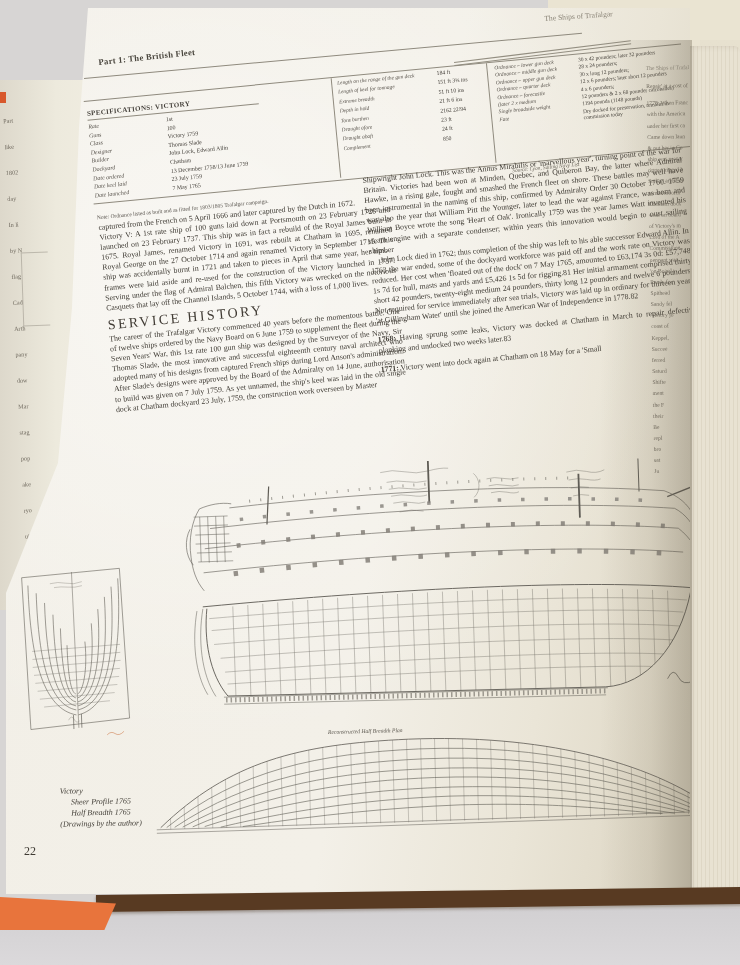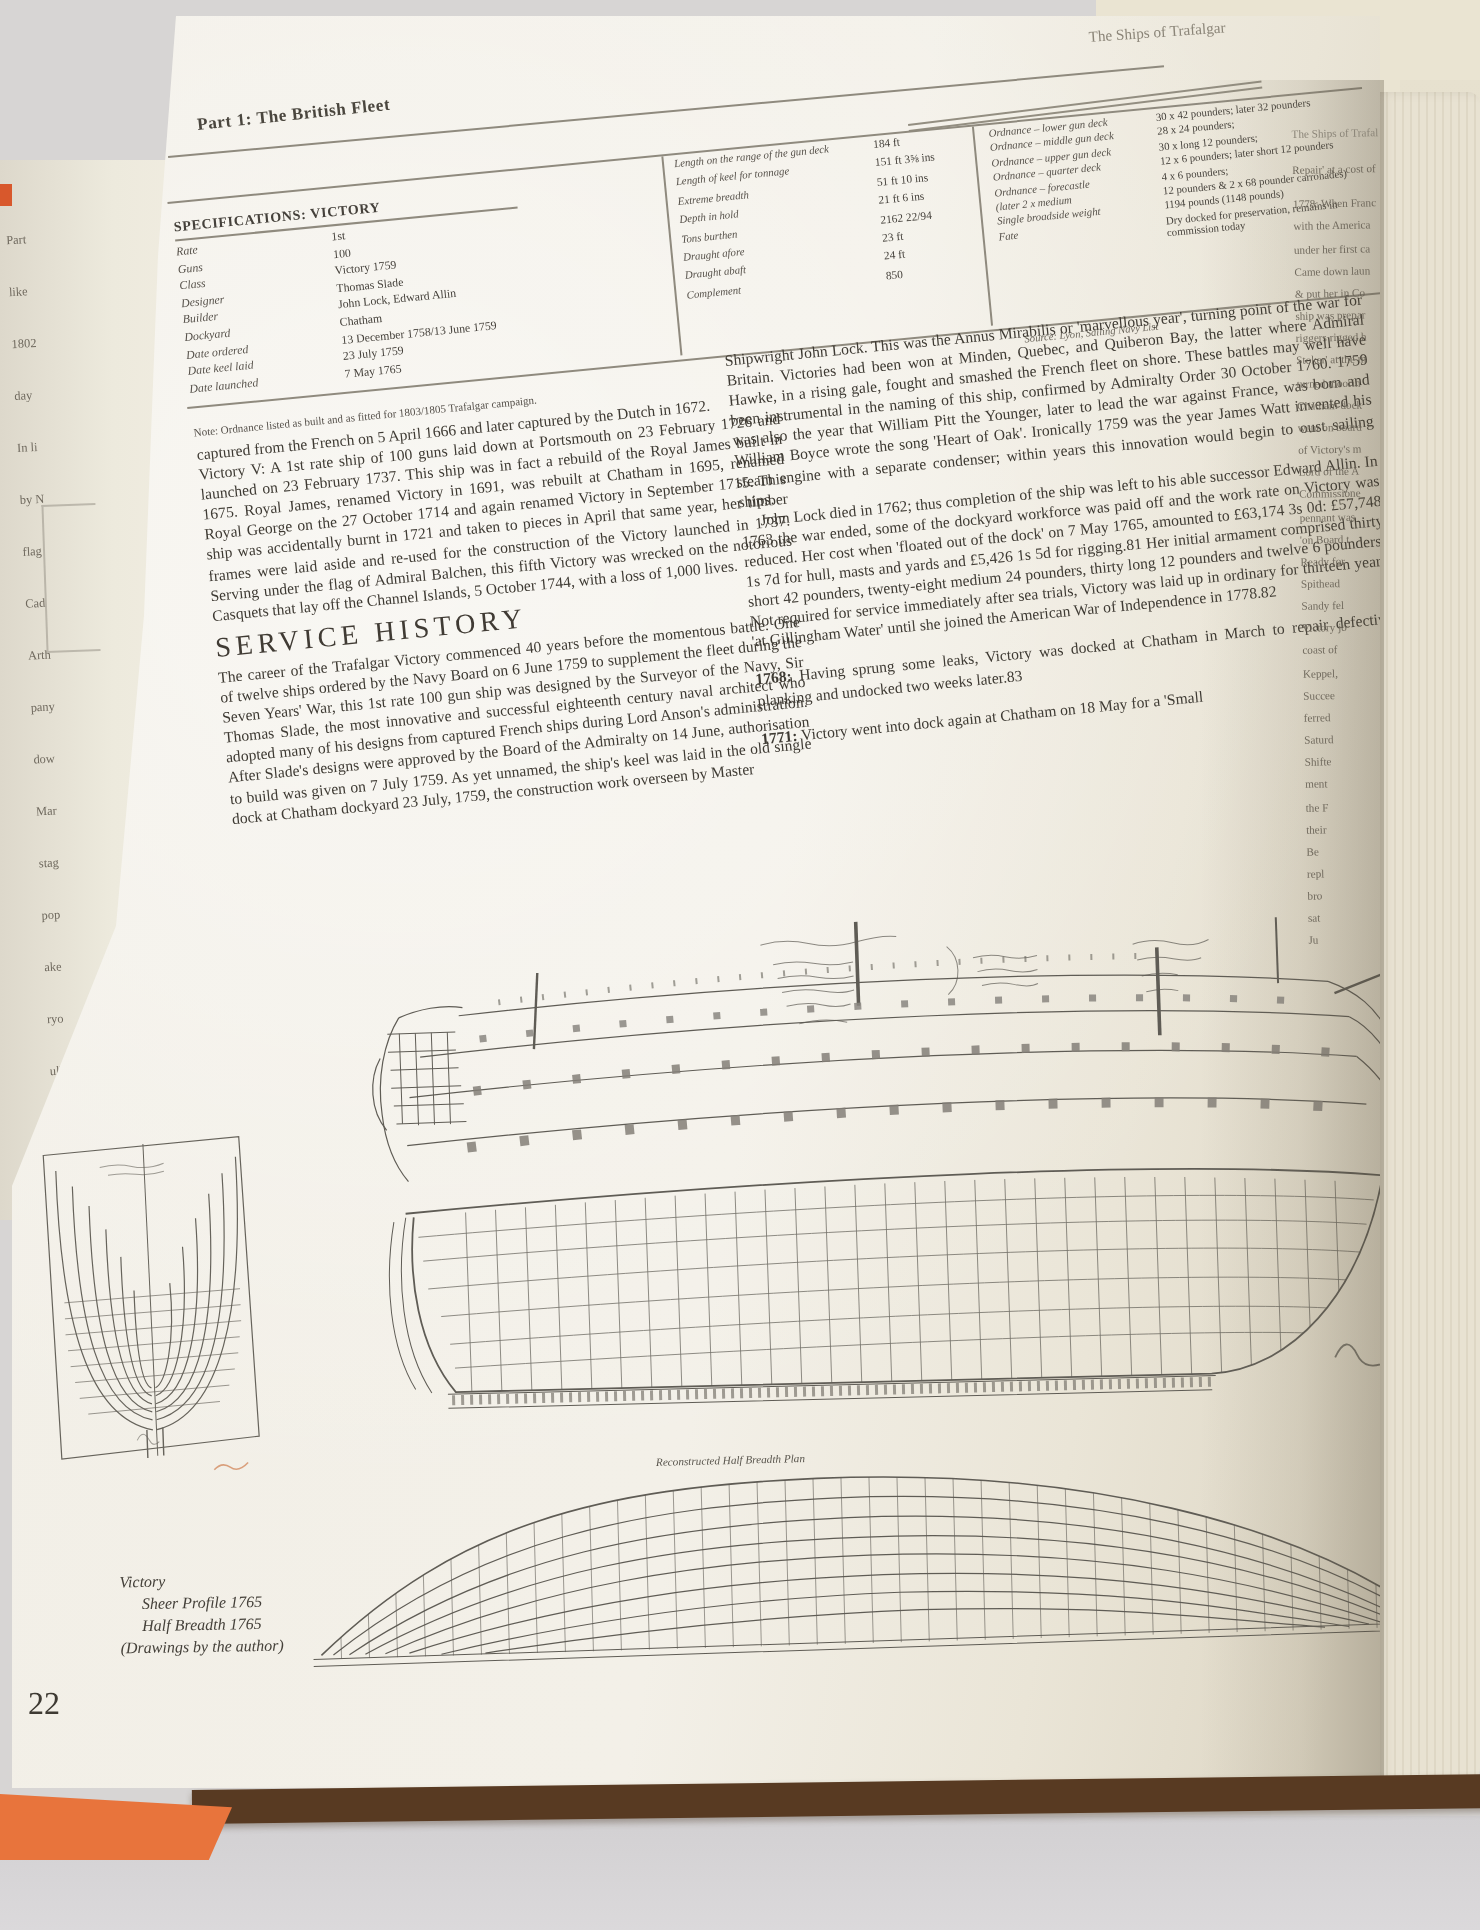--- a/index.html
+++ b/index.html
@@ -84,21 +84,21 @@
   .bodyplan{left:2px;top:542px;transform:rotate(-2deg);}
   .profile{left:162px;top:462px;transform:rotate(-2deg);transform-origin:0 0;}
   .halfbreadth{left:142px;top:716px;transform:rotate(-1.5deg);transform-origin:0 0;}
   .hb-label{position:absolute;left:322px;top:720px;font-size:5.6px;font-style:italic;color:#5a564e;
     transform:rotate(-1.5deg);white-space:nowrap;}
 
   
   .caption{position:absolute;left:54px;top:777px;font-style:italic;font-size:8px;line-height:11px;
     color:#45413a;transform:rotate(-1deg);}
   .caption .c2,.caption .c3{padding-left:11px;}
-  .folio{position:absolute;left:8px;top:836px;font-size:16px;color:#3e3a33;}
+  .folio{position:absolute;left:18px;top:836px;font-size:12px;color:#3e3a33;}
 
   
   .rstack-frags{position:absolute;left:650px;top:62px;width:88px;z-index:40;
     transform:rotate(-1.2deg);font-size:5.6px;line-height:11.15px;color:rgba(104,98,86,.92);}
   .rstack-frags .frag{white-space:nowrap;overflow:hidden;}
   .rstack-frags .frag:nth-child(1){color:#8b8578;margin-bottom:7px;}
   .rstack-frags .frag:nth-child(2){margin-bottom:6px;}
 
   
   .cover-strip{position:absolute;left:96px;top:891px;width:648px;height:17px;background:#583a22;

